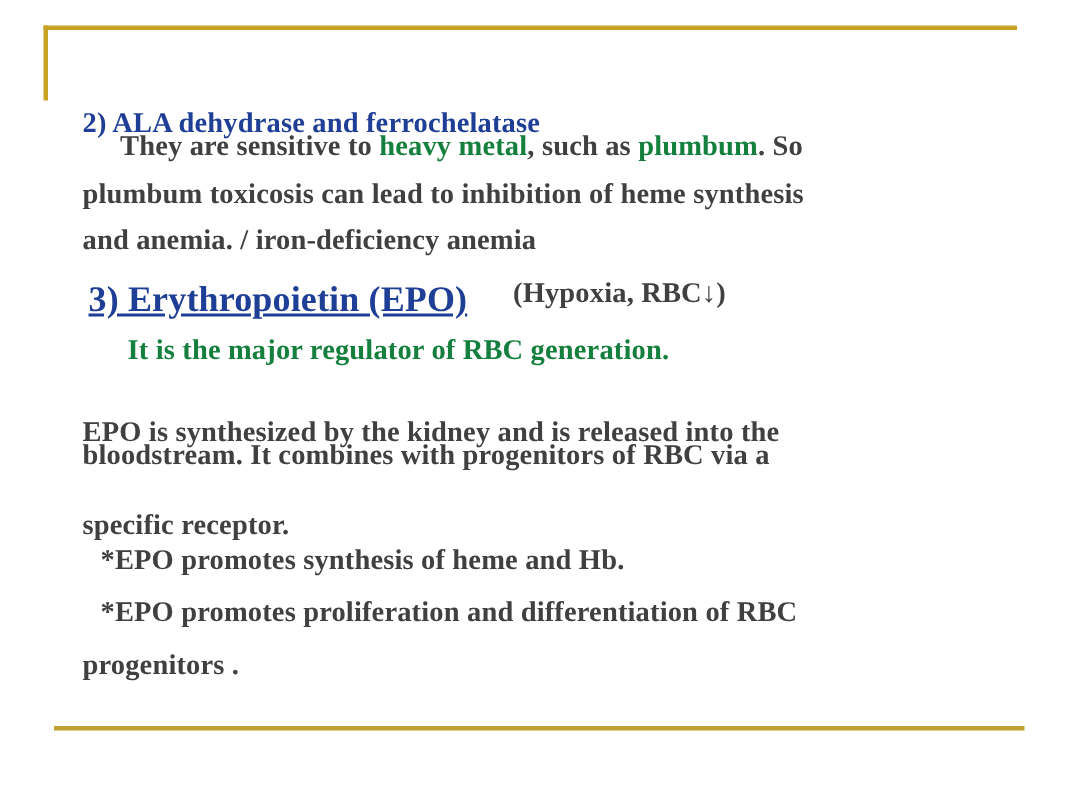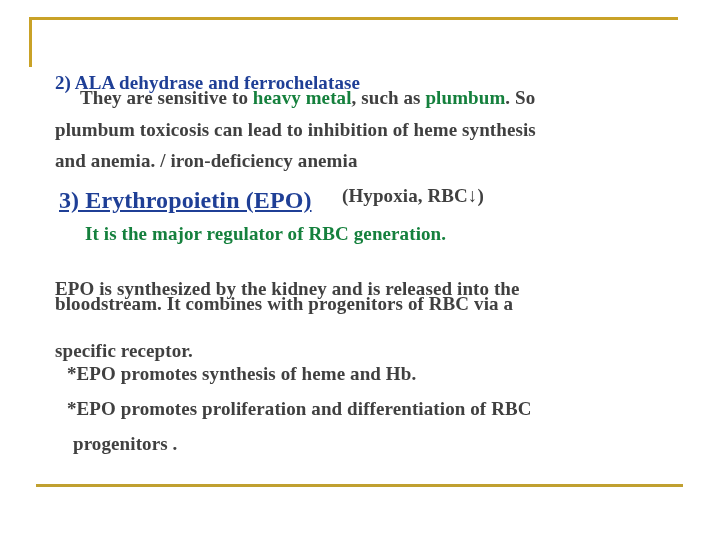--- a/index.html
+++ b/index.html
@@ -101,17 +101,17 @@
   </div>
 
   <div class="line black" style="left:67px; top:363px;">
     <span>*EPO promotes synthesis of heme and Hb.</span>
   </div>
 
   <div class="line black" style="left:67px; top:398px;">
     <span>*EPO promotes proliferation and differentiation of RBC</span>
   </div>
 
-  <div class="line black" style="left:55px; top:433px;margin-left:18px;">
+  <div class="line black" style="left:55px; top:433px;">
     <span>progenitors .</span>
   </div>
 
 </div>
 
 </body></html>

